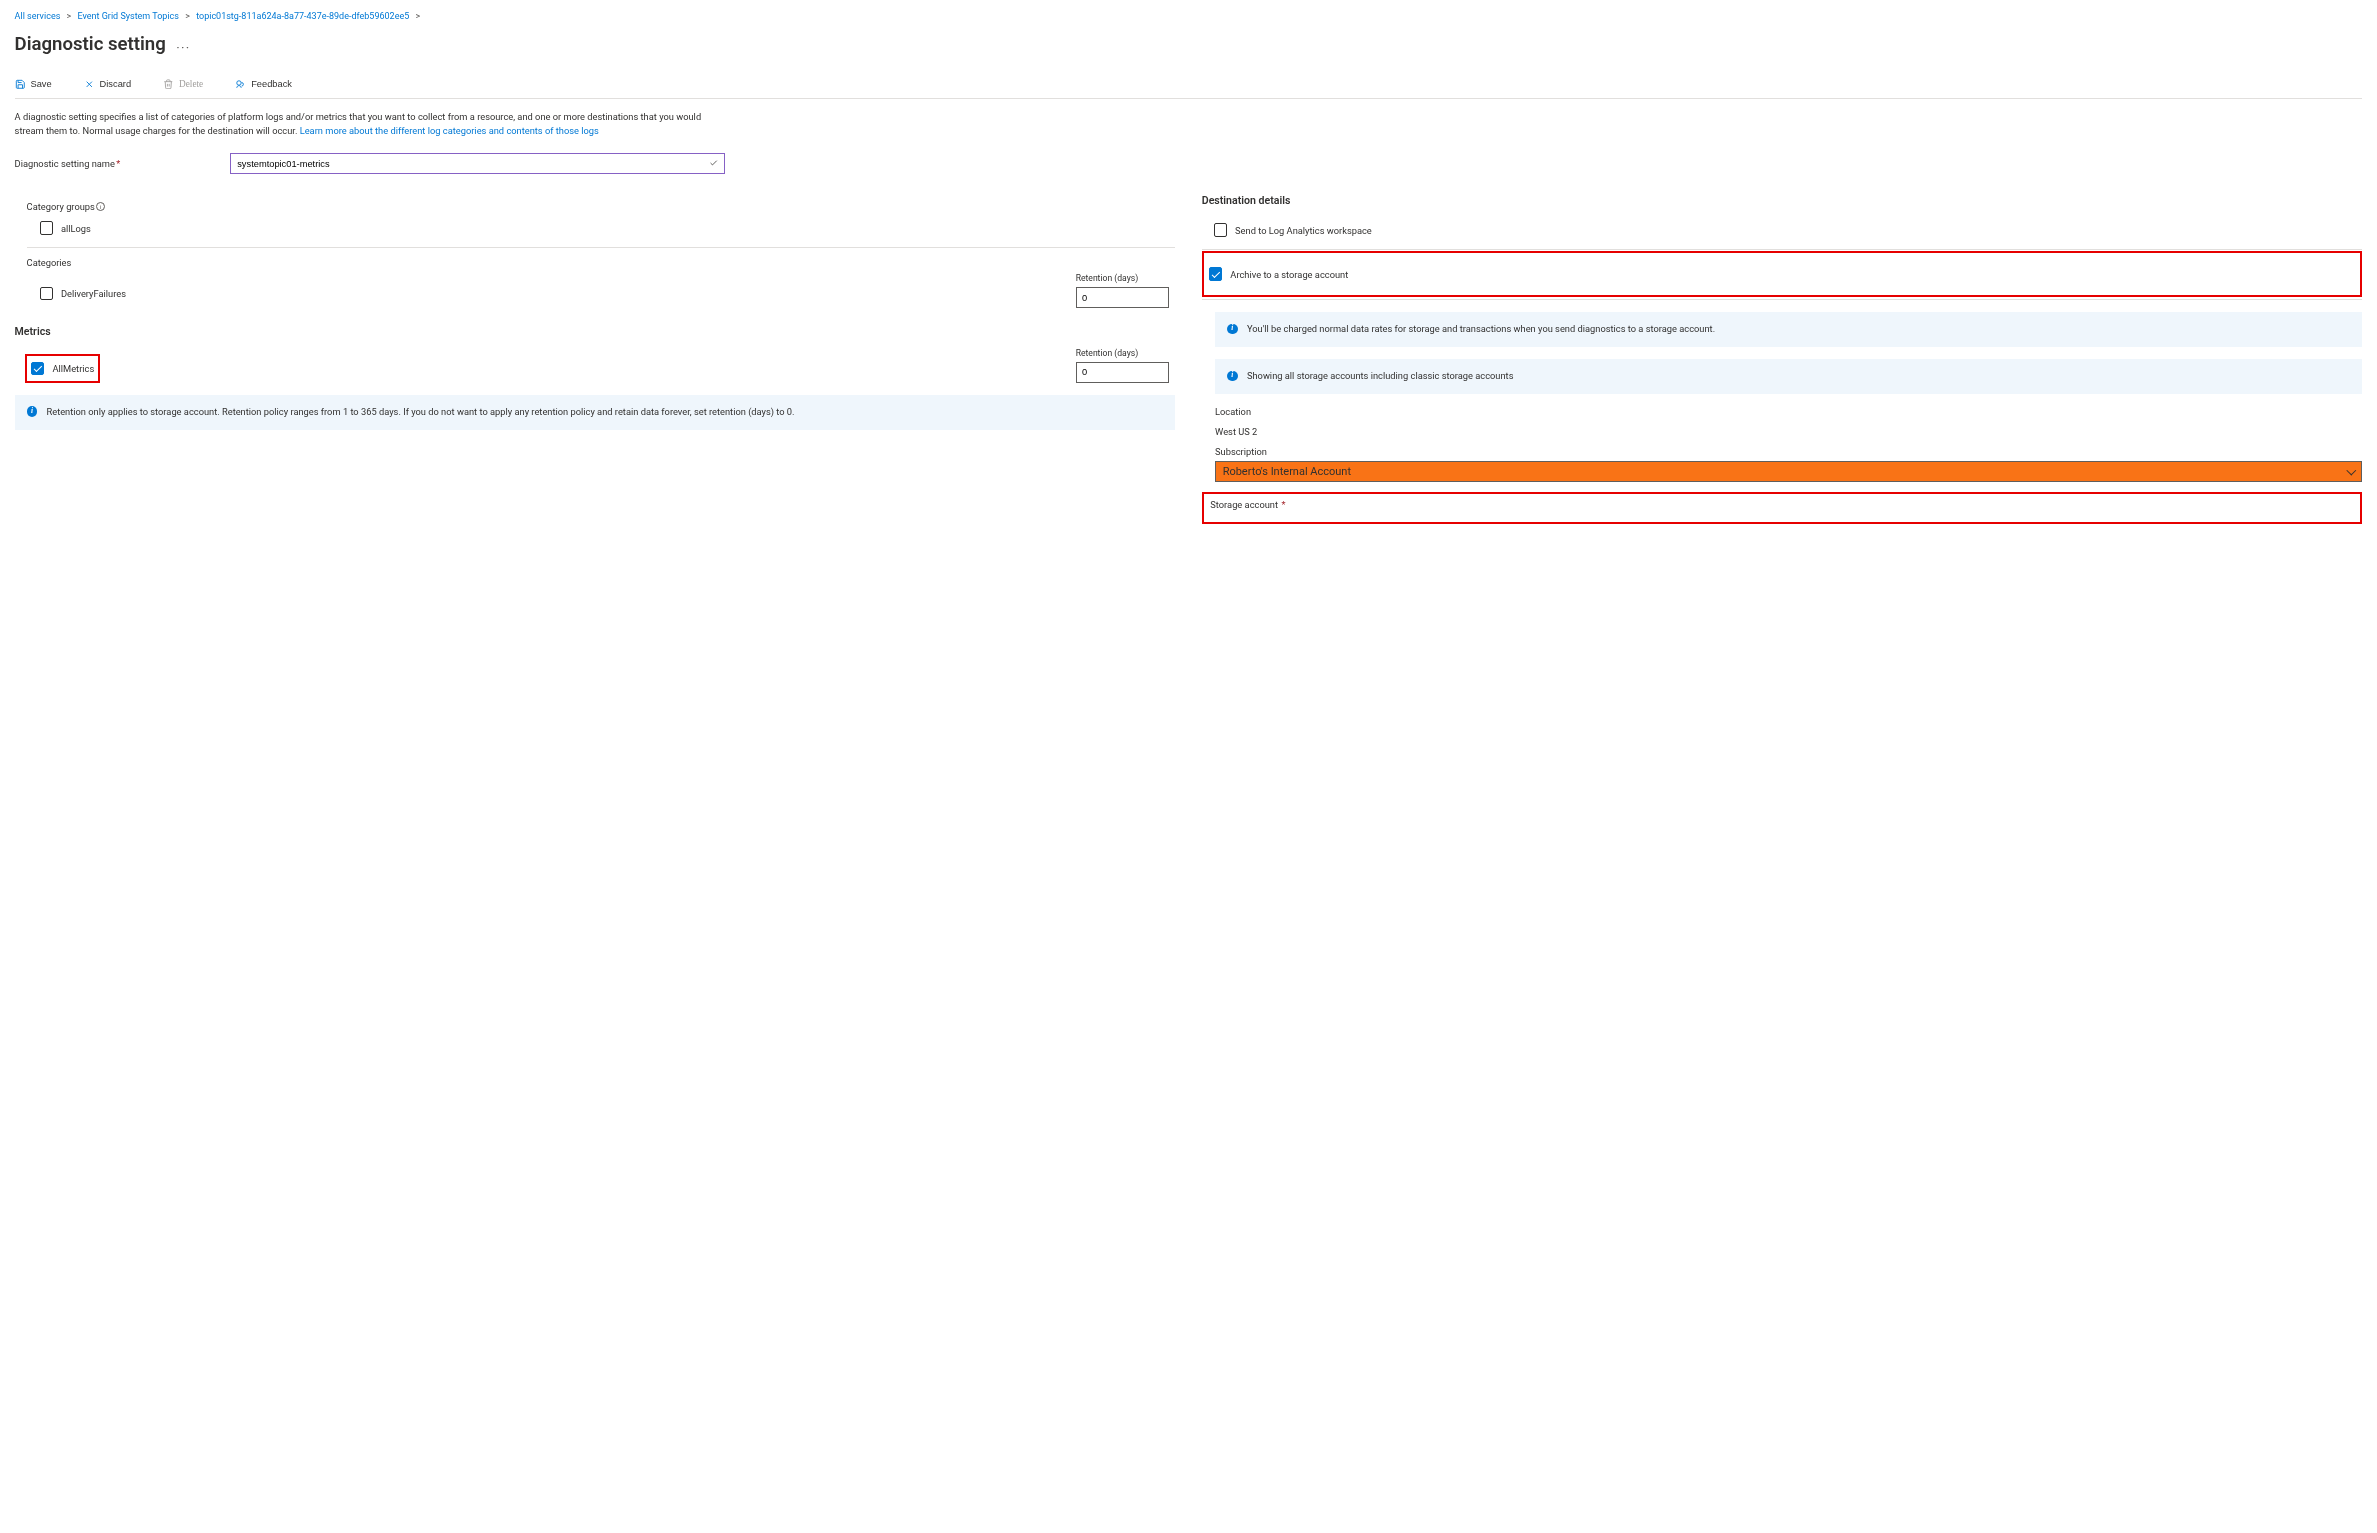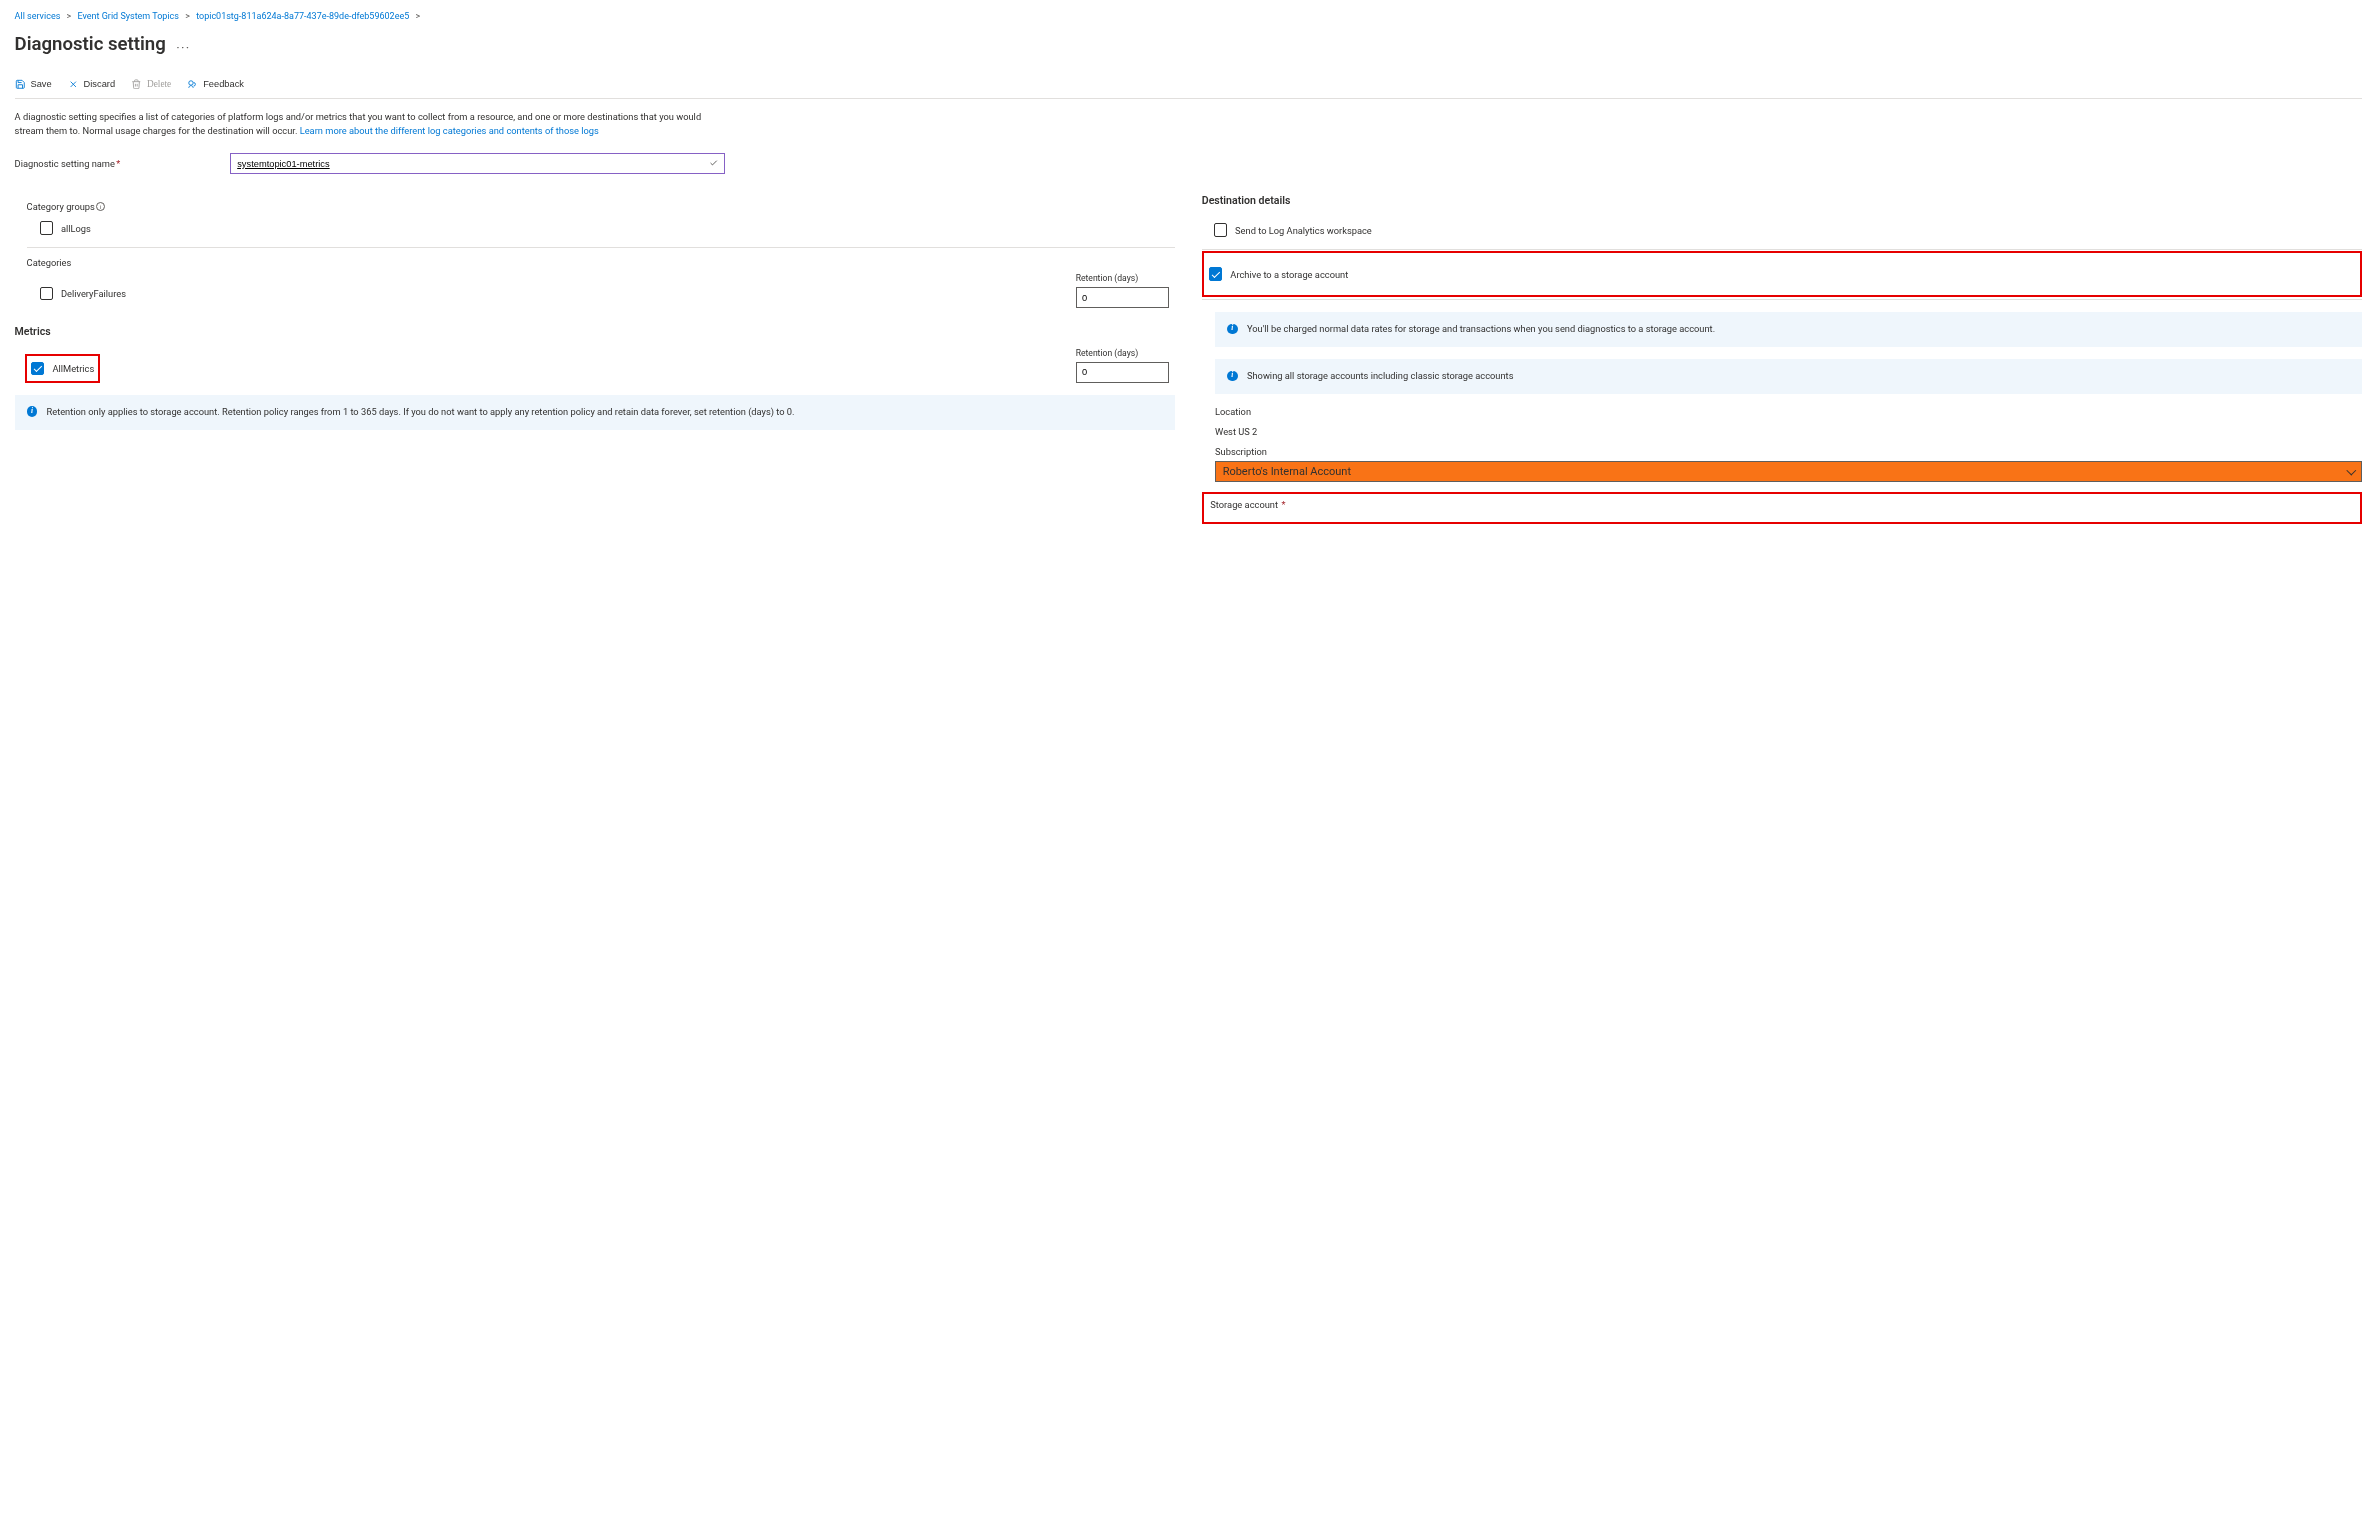--- a/index.html
+++ b/index.html
@@ -30,21 +30,21 @@
   .title-ellipsis {
     font-size: 13.3px;
     color: #605e5c;
     letter-spacing: 1.3px;
     vertical-align: middle;
   }
 
   .toolbar {
     display: flex;
     align-items: center;
-    gap: 16px;
+    gap: 32px;
     padding-bottom: 9.3px;
     border-bottom: 0.7px solid #e1dfdd;
     margin-bottom: 10.6px;
   }
   .toolbar-btn {
     display: flex;
     align-items: center;
     gap: 5.3px;
     cursor: pointer;
     color: #323130;
@@ -74,21 +74,20 @@
   .form-label { min-width: 199px; }
   .req { color: #a4262c; margin-left: 1.3px; }
 
   .text-input {
     flex: 1;
     border: 0.7px solid #8661c5;
     padding: 4px 6.6px;
     font-size: 9.3px;
     height: 21px;
     outline: none;
-    text-decoration: underline;
   }
   .input-wrap { position: relative; flex: 1; display: flex; }
   .input-check {
     position: absolute;
     right: 6.6px;
     top: 50%;
     transform: translateY(-50%);
     color: #107c10;
     pointer-events: none;
   }

